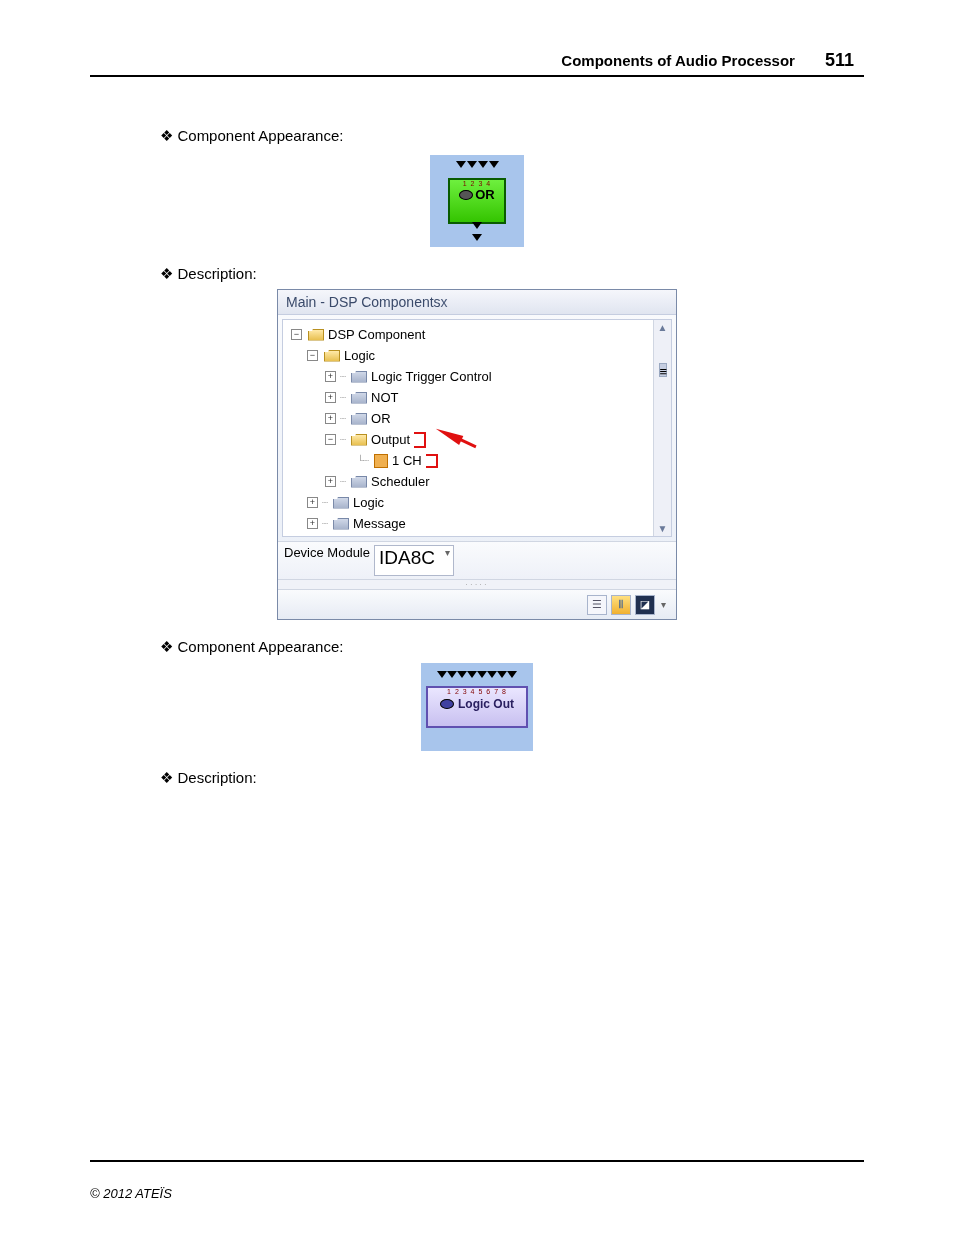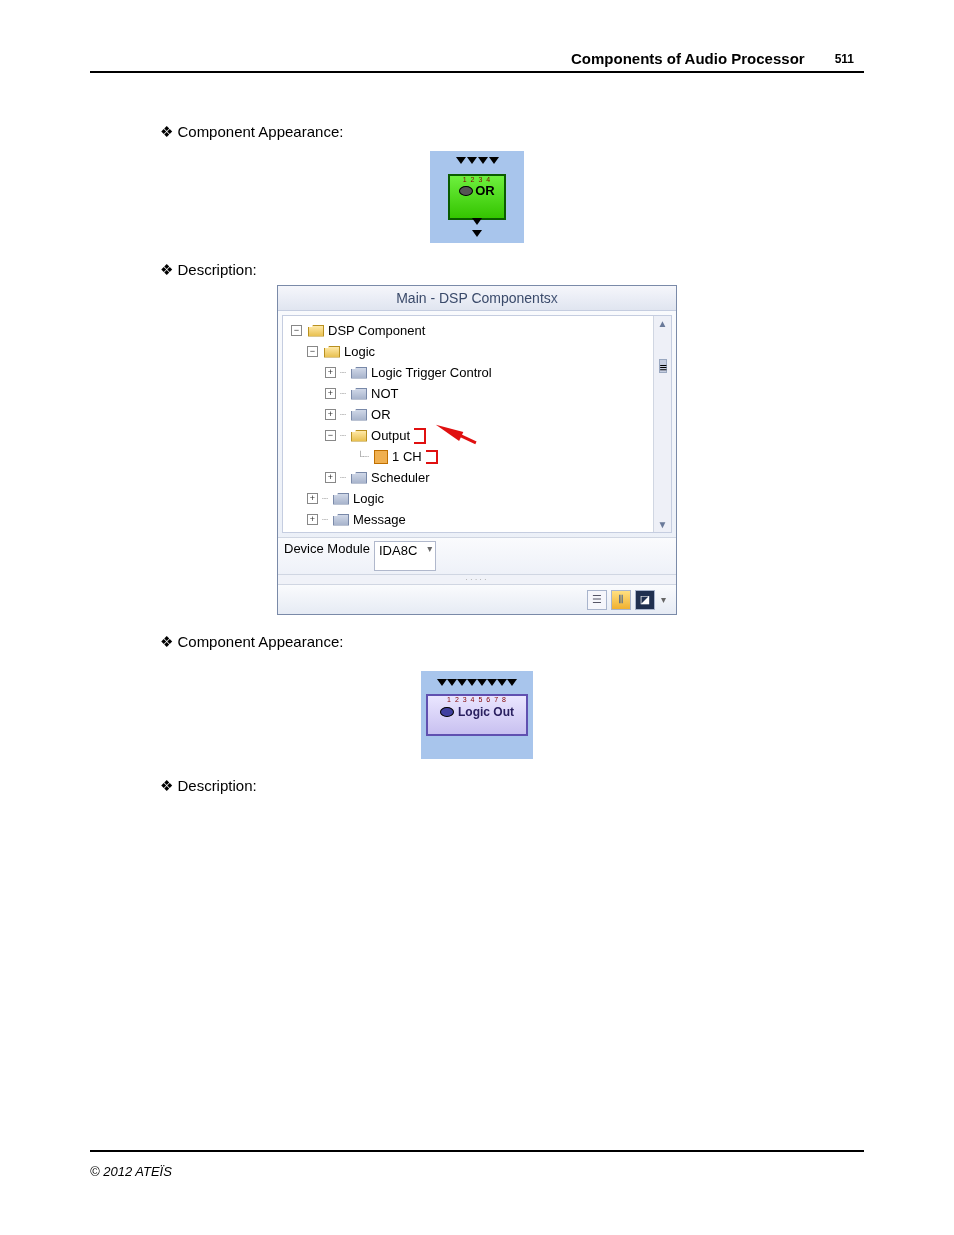--- a/index.html
+++ b/index.html
@@ -16,21 +16,21 @@
   .header-row {
     display: flex;
     justify-content: flex-end;
     align-items: center;
     gap: 20px;
     border-bottom: 2px solid #000;
     padding-bottom: 4px;
     margin-bottom: 50px;
   }
   .header-title { font-weight: bold; font-size: 15px; }
-  .page-num { font-weight: bold; font-size: 12px; padding: 0 10px; }
+  .page-num { font-weight: bold; font-size: 18px; padding: 0 10px; }
   .section-label { margin-left: 70px; margin-top: 18px; font-size: 15px; }
   .section-label::before { content: "❖"; margin-right: 4px; }
   .body-text { margin-left: 100px; margin-top: 14px; font-size: 15px; }
   .heading { font-weight: bold; font-size: 18px; margin-top: 20px; }
 
   
   .or-wrap {
     width: 94px; height: 92px;
     margin: 10px auto 0 auto;
     background: #a8c5ec;
@@ -58,21 +58,21 @@
     margin: 6px auto 0 auto;
     border: 1px solid #7a8aa8;
     background: linear-gradient(#fafbfd, #e8edf6);
     font-size: 13px;
   }
   .tree-title {
     background: linear-gradient(#f5f6fb,#e0e5f0);
     border-bottom:1px solid #c5cde0;
     padding: 4px 8px;
     color:#3a4a6a; font-size:14px;
-    display:flex; justify-content:center;
+    display:flex; justify-content:flex-start;
   }
   .tree-body {
     background:#fff;
     border:1px solid #c5cde0;
     margin:4px;
     height: 218px;
     position:relative;
     overflow:hidden;
     padding: 4px 2px;
   }
@@ -133,21 +133,21 @@
 
   .device-row {
     background: linear-gradient(#fafbfd,#eef1f8);
     border-top:1px solid #d0d6e2;
     padding:3px 6px;
     display:flex; align-items:flex-start; gap:4px;
   }
   .device-label { font-size:13px; }
   .device-select {
     border:1px solid #b0b8cc; background:#fff;
-    padding:1px 18px 12px 4px; font-size:13px;
+    padding:1px 18px 6px 4px; font-size:19px;
     position:relative; min-width:60px;
   }
   .device-select::after {
     content:"▾"; position:absolute; right:3px; top:1px; font-size:10px; color:#666;
   }
   .grip-row {
     height:10px; background:#f0f2f8; border-top:1px solid #d0d6e2;
     text-align:center; font-size:8px; color:#aaa; letter-spacing:2px;
   }
   .toolbar-row {
@@ -157,41 +157,41 @@
   }
   .tb-btn { width:20px; height:20px; border:1px solid #a8b4cc; display:inline-flex; align-items:center; justify-content:center; font-size:11px; }
   .tb1 { background:#f5f6fb; color:#556; }
   .tb2 { background:linear-gradient(#ffe080,#f0b030); color:#2050a0; }
   .tb3 { background:#203050; color:#fff; }
   .tb-dd { font-size:10px; color:#666; margin-left:2px; }
 
   
   .logicout-wrap {
     width: 112px; height: 88px;
-    margin: 20px auto 0 auto;
+    margin: 7px auto 0 auto;
     background:#a8c5ec;
     display:flex; align-items:center; justify-content:center;
     position:relative;
   }
   .logicout-block {
     width:102px; height:42px;
     background:linear-gradient(#eae6ff,#c8c0f0);
     border:2px solid #6050b0;
     display:flex; flex-direction:column; align-items:center;
   }
   .lo-nums { font-size:7px; color:#800000; letter-spacing:1px; }
   .lo-main { display:flex; align-items:center; gap:4px; margin-top:2px; }
   .lo-disc { width:14px; height:10px; background:#4040a0; border-radius:50%; border:1px solid #000;}
   .lo-txt { font-weight:bold; font-size:12px; color:#2a2060; }
   .tri-row-top2 { position:absolute; top:8px; display:flex; gap:0; }
 
   .footer {
-    position:absolute; bottom:56px; left:90px; right:90px;
+    position:absolute; bottom:34px; left:90px; right:90px;
     border-top:2px solid #000;
-    padding-top:12px;
+    padding-top:24px;
     font-style:italic; font-size:13px;
   }
 </style>
 </head>
 <body>
 
 <div class="page">
   <div class="header-row">
     <span class="header-title">Components of Audio Processor</span>
     <span class="page-num">511</span>

